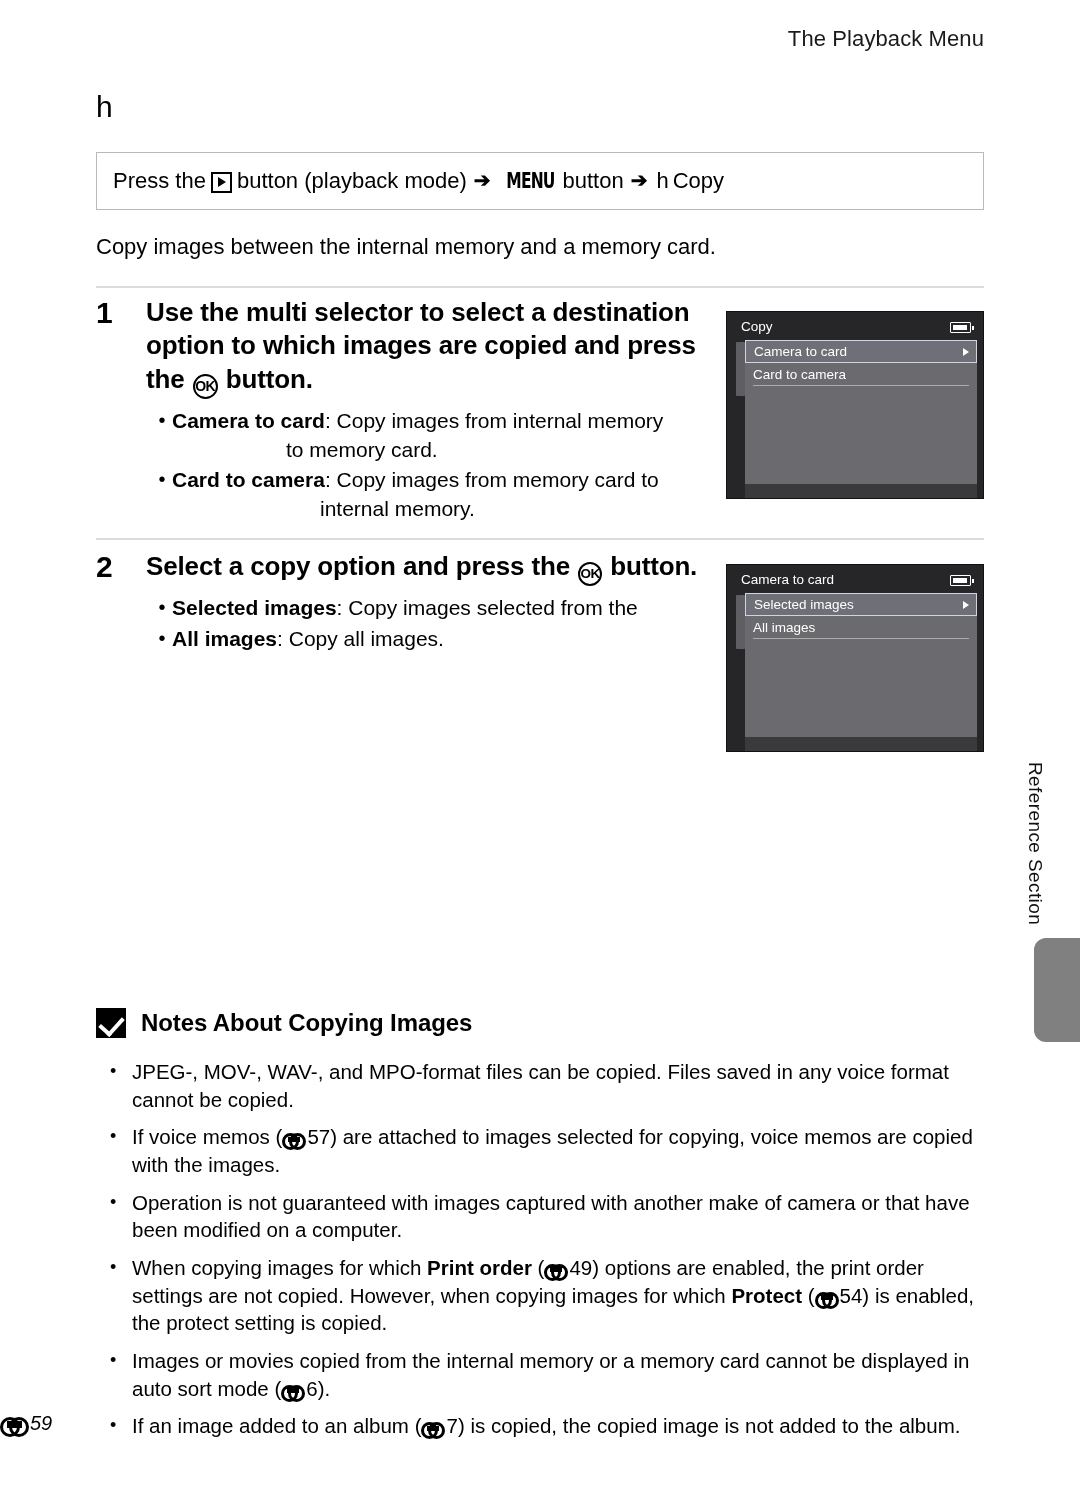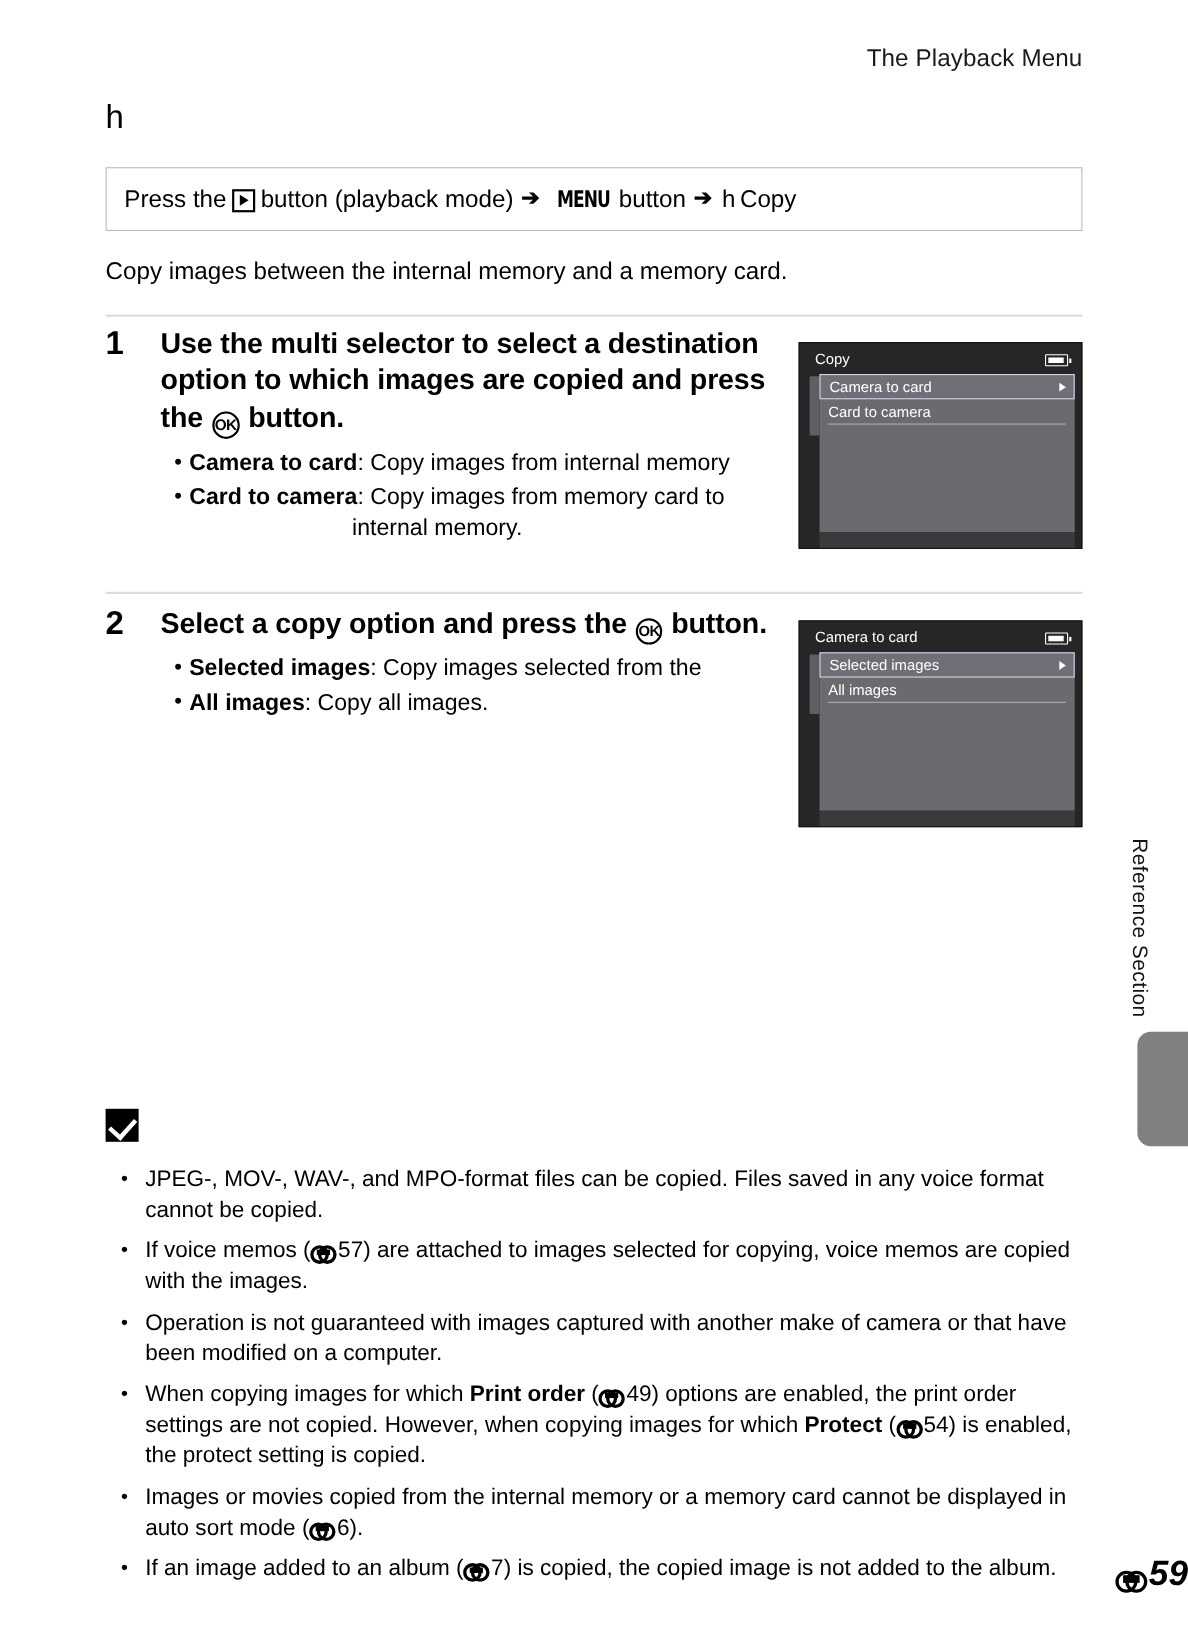--- a/index.html
+++ b/index.html
@@ -10,21 +10,21 @@
     font-family:"Liberation Sans", sans-serif;
     color:#000;
     position:relative;
     overflow:hidden;
   }
   .page { position:relative; width:1080px; height:1486px; }
 
   
   .running-head {
     position:absolute; top:26px; right:96px;
-    font-size:22px; letter-spacing:.1px; color:#1a1a1a;margin-top:14px;
+    font-size:22px; letter-spacing:.1px; color:#1a1a1a;
   }
 
   
   .title-row {
     position:absolute; top:92px; left:96px; right:96px;
     display:flex; align-items:baseline; gap:18px;
   }
   .title-glyph { font-size:30px; font-weight:400; line-height:1; }
   .title-text {
     font-size:29px; font-weight:bold; letter-spacing:-.2px;
@@ -222,22 +222,22 @@
     position:absolute; left:6px; top:3.2px;
     width:12px; height:5px; background:#000;
   }
   .eglyph.big { width:29px; height:16px; vertical-align:-3px; }
   .eglyph.big::before, .eglyph.big::after { width:14px; height:14px; border-width:3.8px; }
   .eglyph.big i { left:7px; top:4px; width:15px; height:6.5px; }
 
   
   .folio {
     position:absolute; left:0; right:0; top:1412px;
-    text-align:right;
-    font-size:32px; font-style:italic; font-weight:bold;
+    text-align:left;
+    font-size:20px; font-style:italic; font-weight:normal;
   }
   .folio .eglyph { font-style:normal; }
 </style>
 </head>
 <body>
 
 <div class="page">
 
   <div class="running-head">The Playback Menu</div>
 
@@ -271,20 +271,21 @@
         <div class="step-title">
           <span>Use the multi selector to select a destination option to which images are copied and press the</span>
           <span class="ok-glyph">OK</span>
           <span>button.</span>
         </div>
         <div class="opt-list">
           <div class="opt">
             <div class="opt-bullet">•</div>
             <div class="opt-text">
               <b>Camera to card</b><span>: </span><span>Copy images from internal memory</span>
+              <span class="opt-cont">to memory card.</span>
             </div>
           </div>
           <div class="opt">
             <div class="opt-bullet">•</div>
             <div class="opt-text">
               <b>Card to camera</b><span>: </span><span>Copy images from memory card to</span>
               <span class="opt-cont wide">internal memory.</span>
             </div>
           </div>
         </div>
@@ -350,20 +351,21 @@
     </div>
     <div class="scr-footer"></div>
   </div>
 
   <div class="ref-vert">Reference Section</div>
   <div class="ref-tab"></div>
 
   <div class="notes">
     <div class="notes-head">
       <div class="check-box"></div>
+      <div class="notes-title">Notes About Copying Images</div>
     </div>
     <div class="note-list">
       <div class="note">
         <div class="note-bullet">•</div>
         <div class="note-text">JPEG-, MOV-, WAV-, and MPO-format files can be copied. Files saved in any voice format cannot be copied.</div>
       </div>
       <div class="note">
         <div class="note-bullet">•</div>
         <div class="note-text">If voice memos (<span class="eglyph"><i></i></span><span>57</span>) are attached to images selected for copying, voice memos are copied with the images.</div>
       </div>

